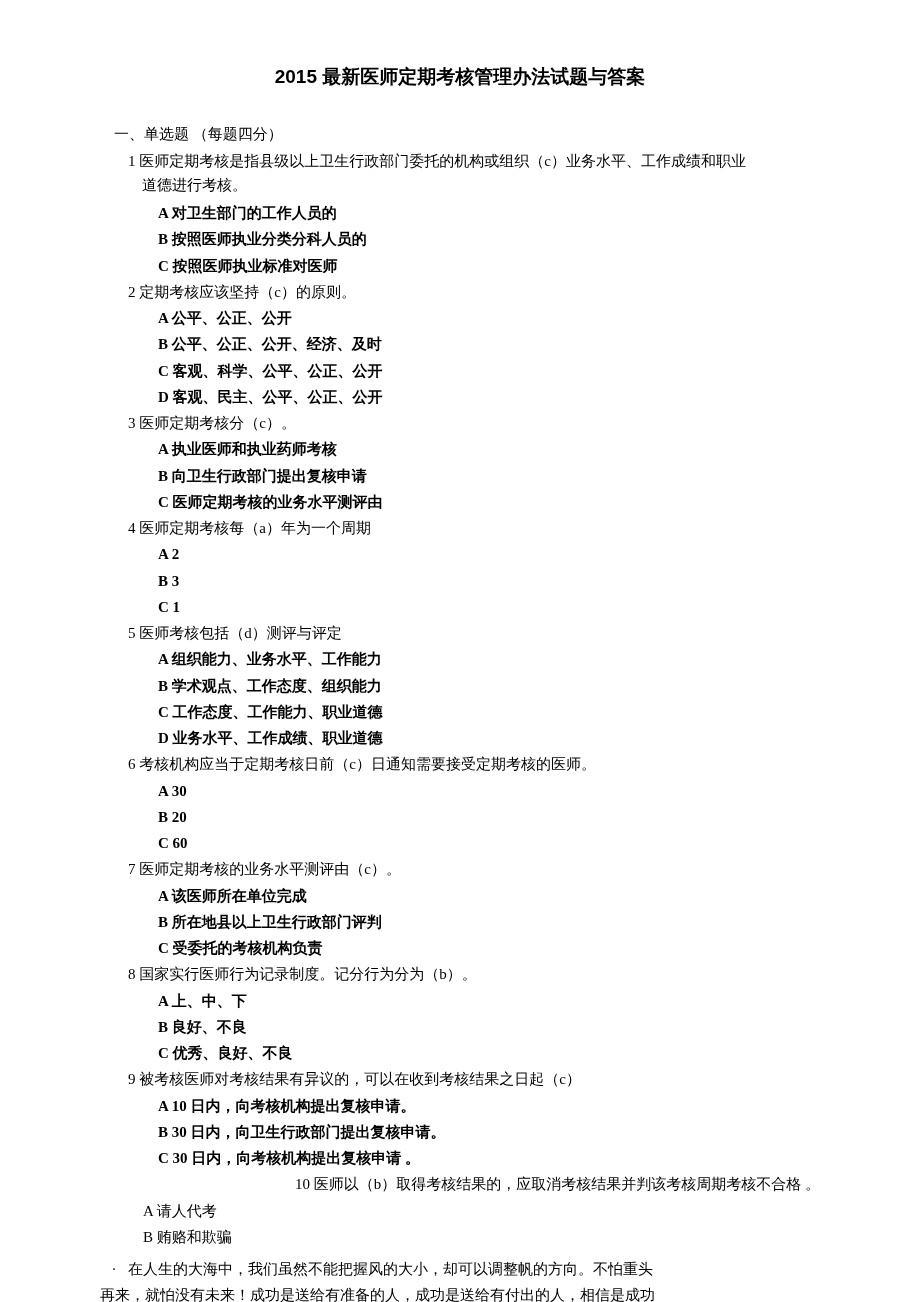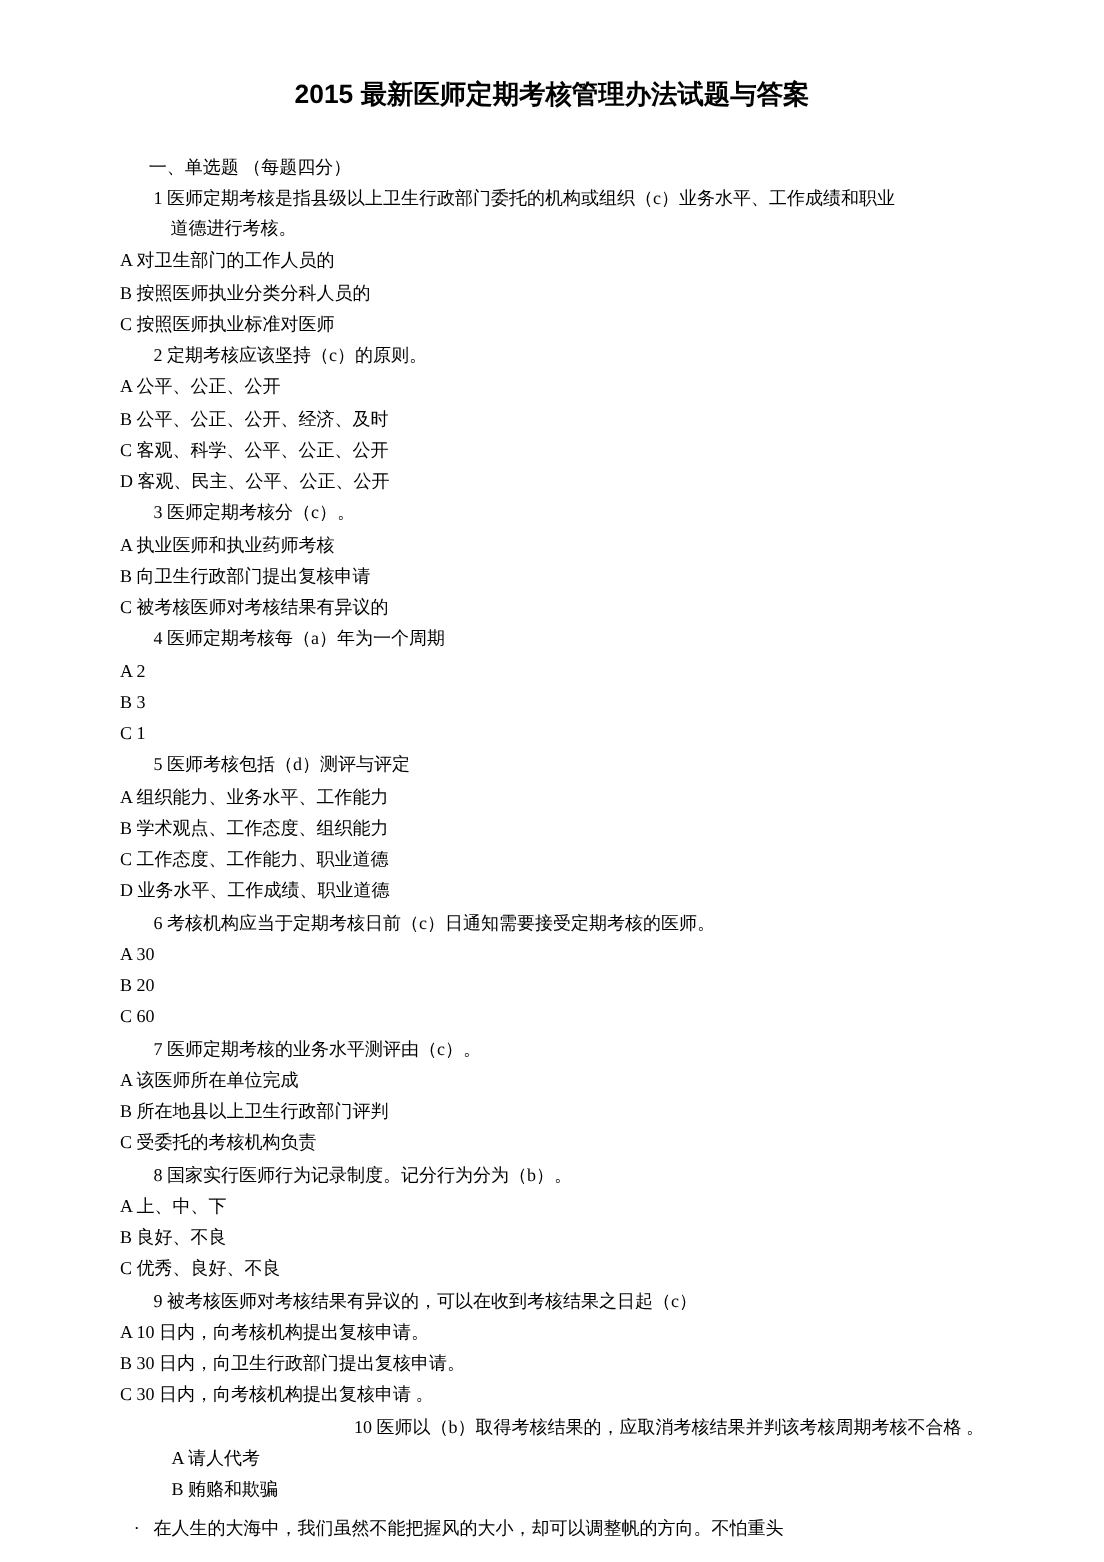--- a/index.html
+++ b/index.html
@@ -8,38 +8,40 @@
       margin: 0;
       padding: 60px 100px 40px 100px;
       box-sizing: border-box;
       background: #fff;
       color: #000;
       font-size: 15px;
       line-height: 1.75;
     }
     .title {
       text-align: center;
-      font-size: 22px;
+      font-size: 19px;
       font-weight: bold;
       margin-bottom: 28px;
       font-family: "SimHei", "黑体", sans-serif;
     }
     .section-header {
-      margin-left: 24px;
+      margin-left: 14px;
     }
     .question {
       margin-left: 28px;
       text-indent: -14px;
       padding-left: 14px;
     }
     .question-cont {
       margin-left: 42px;
       font-family: Liberation Mono, monospace;
     }
     .option {
+      margin-left: 58px;
+      font-weight: bold;
     }
     .q10 {
       margin-left: 42px;
       text-align: right;
     }
     .option10 {
       margin-left: 43px;
     }
     .footer {
       margin-top: 6px;
@@ -67,21 +69,21 @@
 
 <div class="question">2 定期考核应该坚持（c）的原则。</div>
 <div class="option">A 公平、公正、公开</div>
 <div class="option">B 公平、公正、公开、经济、及时</div>
 <div class="option">C 客观、科学、公平、公正、公开</div>
 <div class="option">D 客观、民主、公平、公正、公开</div>
 
 <div class="question">3 医师定期考核分（c）。</div>
 <div class="option">A 执业医师和执业药师考核</div>
 <div class="option">B 向卫生行政部门提出复核申请</div>
-<div class="option">C 被考核医师对考核结果有异议的</div>
+<div class="option">C 医师定期考核的业务水平测评由</div>
 
 <div class="question">4 医师定期考核每（a）年为一个周期</div>
 <div class="option">A 2</div>
 <div class="option">B 3</div>
 <div class="option">C 1</div>
 
 <div class="question">5 医师考核包括（d）测评与评定</div>
 <div class="option">A 组织能力、业务水平、工作能力</div>
 <div class="option">B 学术观点、工作态度、组织能力</div>
 <div class="option">C  工作态度、工作能力、职业道德</div>
@@ -106,13 +108,14 @@
 <div class="option">A 10 日内，向考核机构提出复核申请。</div>
 <div class="option">B 30 日内，向卫生行政部门提出复核申请。</div>
 <div class="option">C 30 日内，向考核机构提出复核申请 。</div>
 
 <div class="q10">10 医师以（b）取得考核结果的，应取消考核结果并判该考核周期考核不合格 。</div>
 <div class="option10">A 请人代考</div>
 <div class="option10">B 贿赂和欺骗</div>
 
 <div class="footer">
   <span class="bullet">·</span><span>在人生的大海中，我们虽然不能把握风的大小，却可以调整帆的方向。不怕重头</span><br>
+  <span>再来，就怕没有未来！成功是送给有准备的人，成功是送给有付出的人，相信是成功</span>
 </div>
 
 </body></html>

